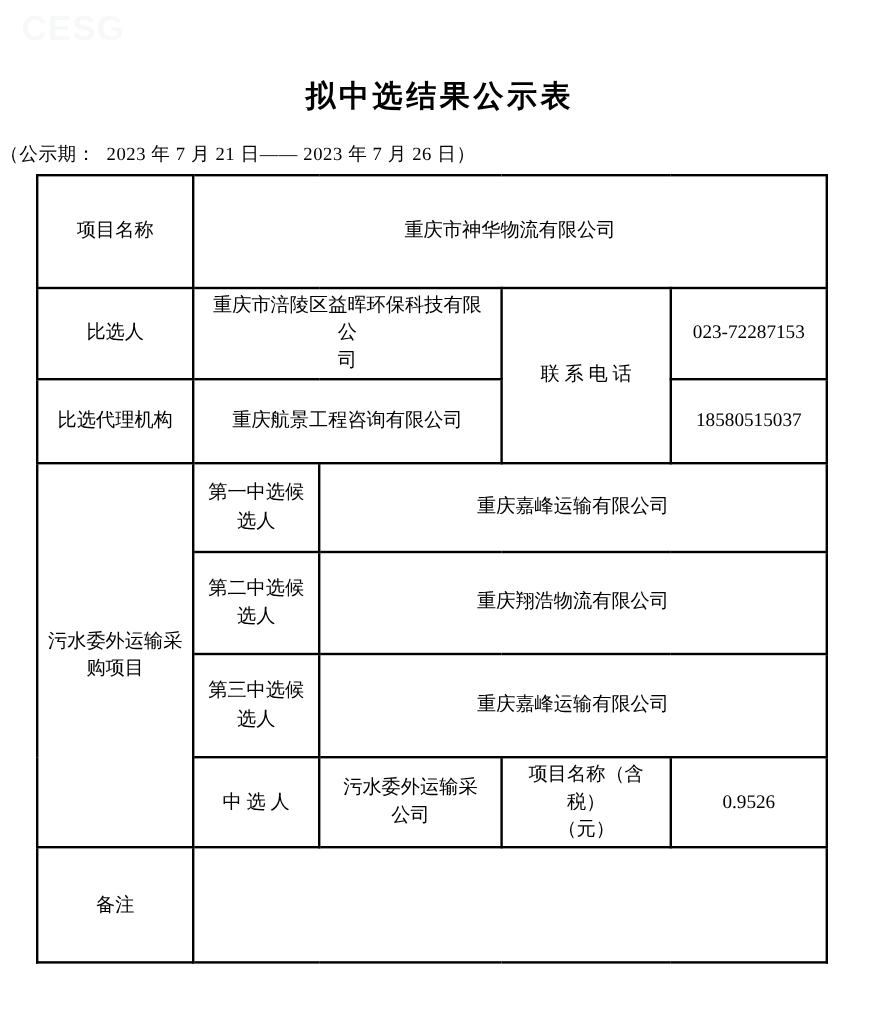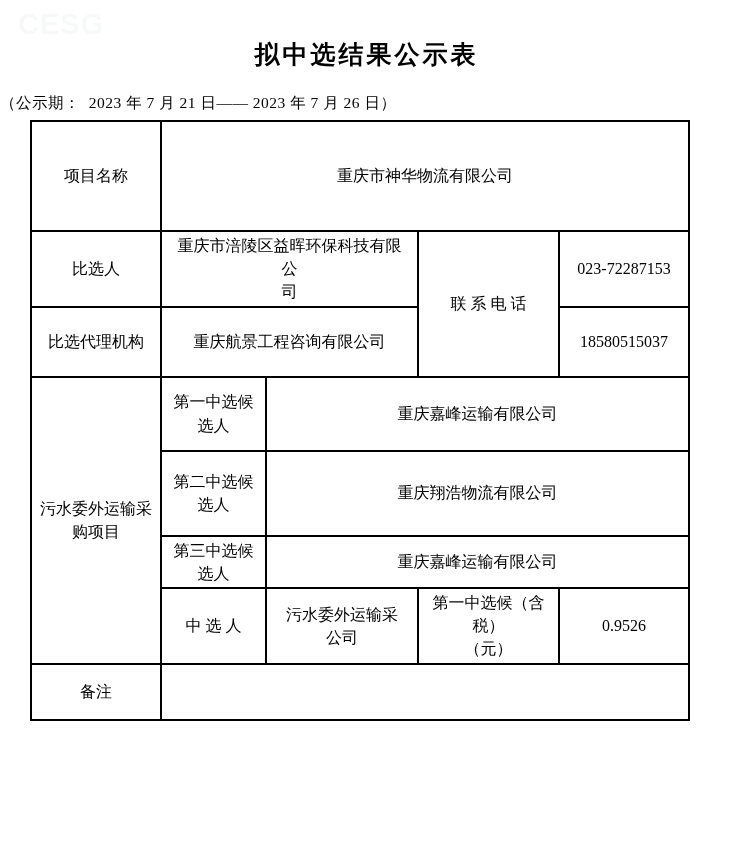--- a/index.html
+++ b/index.html
@@ -10,21 +10,21 @@
     font-family: "Liberation Serif", "DejaVu Serif", serif;
     color: #000;
   }
   .watermark {
     position: absolute; top: 8px; left: 18px;
     font-family: "Liberation Sans", "DejaVu Sans", sans-serif;
     font-weight: bold; font-size: 29px; letter-spacing: 1px;
     color: #f7f9f9; user-select: none;
   }
   .doc-title {
-    padding-top: 38px; text-align: center;
+    padding-top: 63px; text-align: center;
     font-size: 25px; font-weight: bold; letter-spacing: 3px;
   }
   .period-line {
     margin-top: 22px; text-align: left;
     font-size: 15.5px; letter-spacing: 0.5px;
     white-space: pre;
   }
   table.result {
     margin: 6px 0 0 30px;
     width: 658px;
@@ -35,28 +35,28 @@
     border: 2px solid #000;
     text-align: center;
     vertical-align: middle;
     font-size: 16px;
     line-height: 1.45;
     padding: 2px 8px;
     white-space: pre-line;
     overflow: hidden;
   }
   
-  tr.r-project  { height: 110px; }
+  tr.r-project  { height: 94px; }
   tr.r-bidder   { height: 70px; }
   tr.r-agency   { height: 70px; }
   tr.r-cand1    { height: 74px; }
   tr.r-cand2    { height: 85px; }
-  tr.r-cand3    { height: 52px; }
+  tr.r-cand3    { height: 86px; }
   tr.r-winner   { height: 70px; }
-  tr.r-remarks  { height: 56px; }
+  tr.r-remarks  { height: 96px; }
 </style>
 </head>
 <body>
 
 <div class="watermark">CESG</div>
 
 <div class="doc-title">拟中选结果公示表</div>
 
 <div class="period-line">（公示期：  2023 年 7 月 21 日—— 2023 年 7 月 26 日）</div>
 
@@ -106,21 +106,21 @@
   <tr class="r-cand3">
     <td>第三中选候
 选人</td>
     <td colspan="3">重庆嘉峰运输有限公司</td>
   </tr>
 
   <tr class="r-winner">
     <td>中  选  人</td>
     <td>污水委外运输采
 公司</td>
-    <td>第一中选候（含税）
+    <td>项目名称（含税）
 （元）</td>
     <td>0.9526</td>
   </tr>
 
   <tr class="r-remarks">
     <td>备注</td>
     <td colspan="4"></td>
   </tr>
 </tbody>
   </table>

